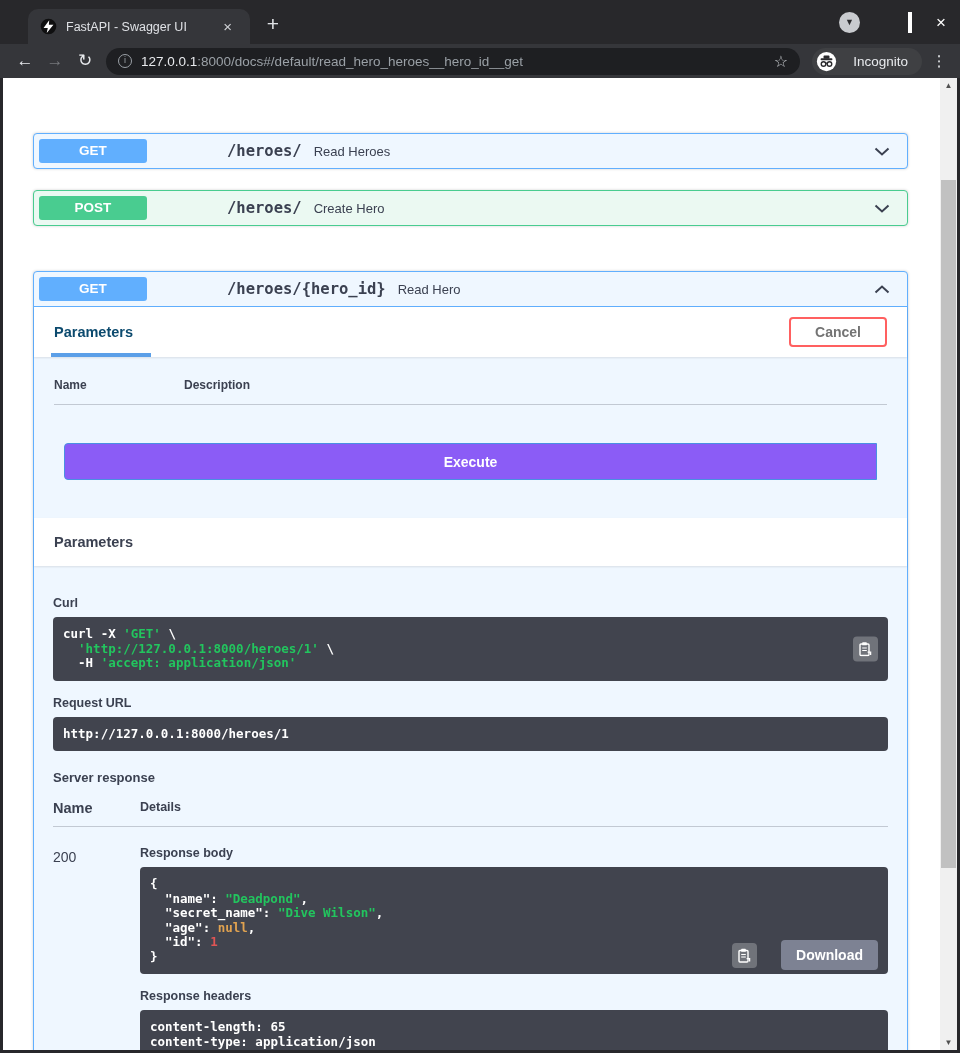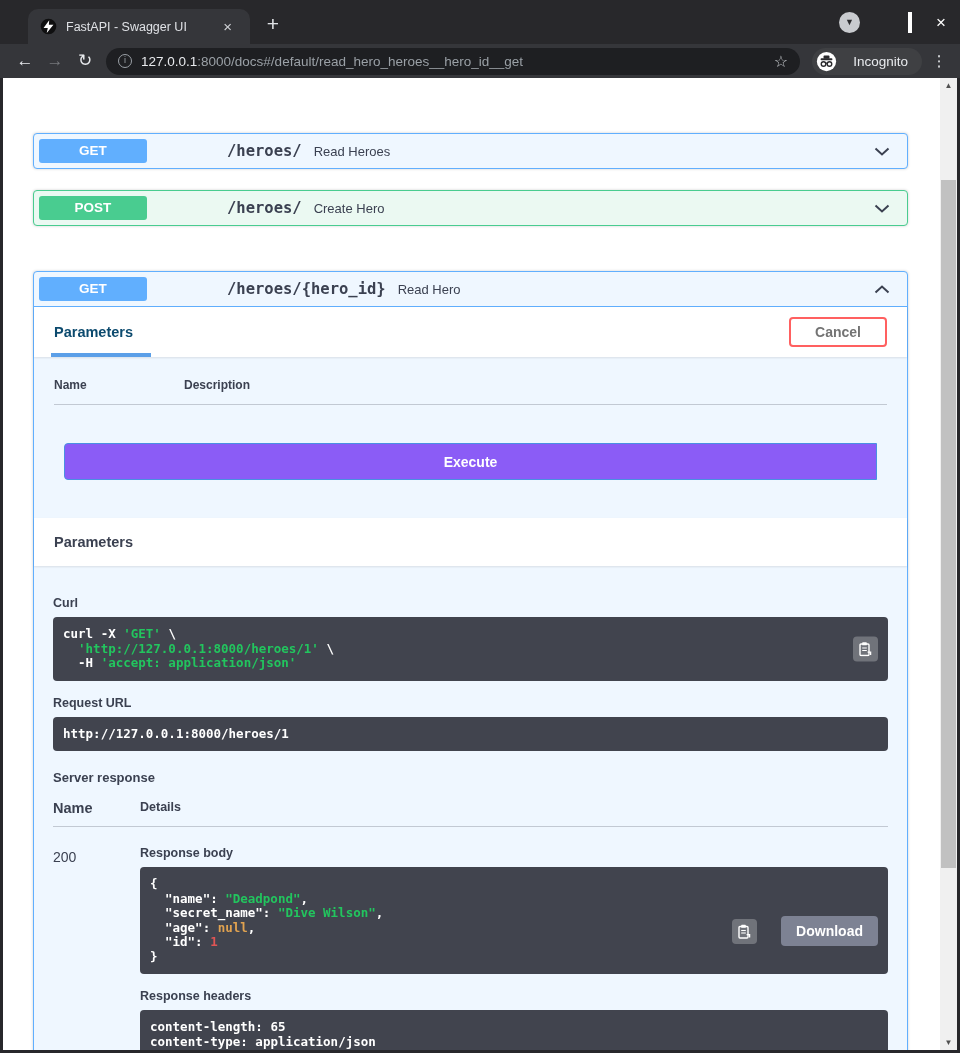--- a/index.html
+++ b/index.html
@@ -92,21 +92,21 @@
   .codeblock { background:#41444e; border-radius:4px; padding:10px; margin-top:7px; position:relative;
                font-family:"DejaVu Sans Mono", monospace; font-size:12.5px; font-weight:bold; color:#fff; }
   .cl { white-space:pre; line-height:14.5px; }
   .cl.ind2 { padding-left:15px; }
   .grn { color:#22c55e; }
   .org { color:#e0a250; }
   .red { color:#e05555; }
   .copy-btn { position:absolute; right:10px; top:50%; transform:translateY(-50%); width:25px; height:25px;
               background:rgba(255,255,255,.25); border:none; border-radius:4px;
               display:flex; align-items:center; justify-content:center; }
-  .body-actions { position:absolute; right:10px; bottom:28px; display:flex; gap:24px; align-items:center; }
+  .body-actions { position:absolute; right:10px; bottom:4px; display:flex; gap:24px; align-items:center; }
   .copy-btn2 { position:static; transform:none; }
   .download-btn { background:#7d8293; color:#fff; font-weight:bold; font-size:14px; border:none;
                   border-radius:4px; padding:7px 15px; font-family:"Liberation Sans", sans-serif; }
 
   .lbl-gap { margin-top:15px; }
   .server-resp { margin-top:19px; font-size:13px; font-weight:bold; color:#3b4151; }
   .cd-head { display:flex; margin-top:15px; padding-bottom:10px; border-bottom:1px solid rgba(59,65,81,.25); }
   .cd-code { width:87px; font-size:14.5px; font-weight:bold; color:#3b4151; }
   .cd-details { font-size:12.5px; font-weight:bold; color:#3b4151; }
   .response-row { display:flex; padding-top:19px; }

